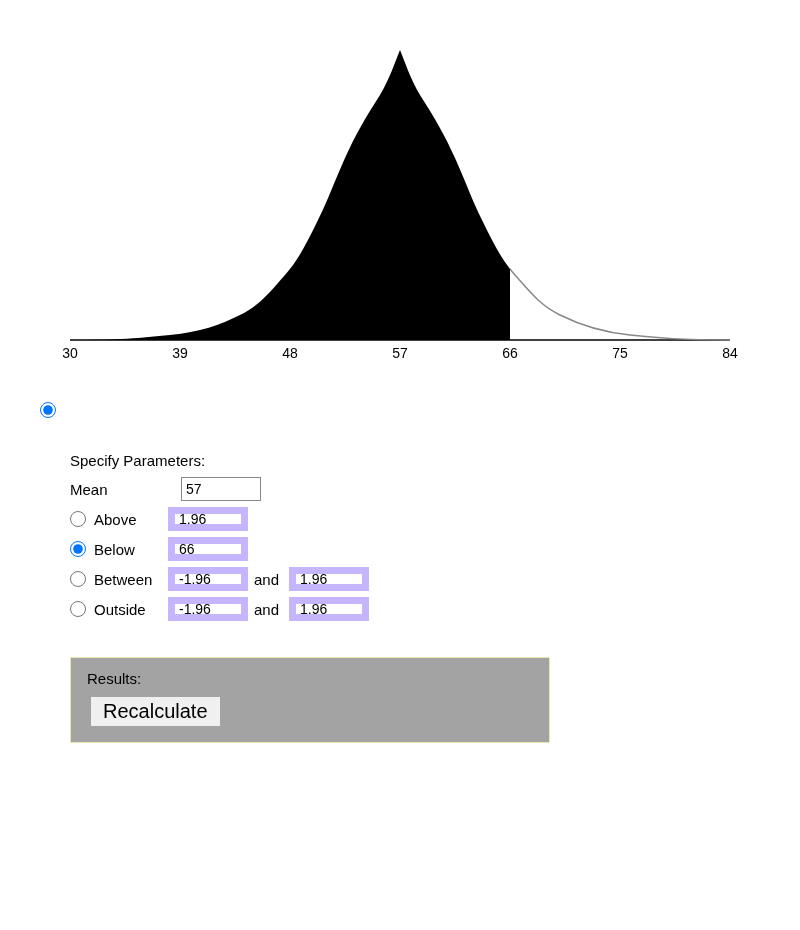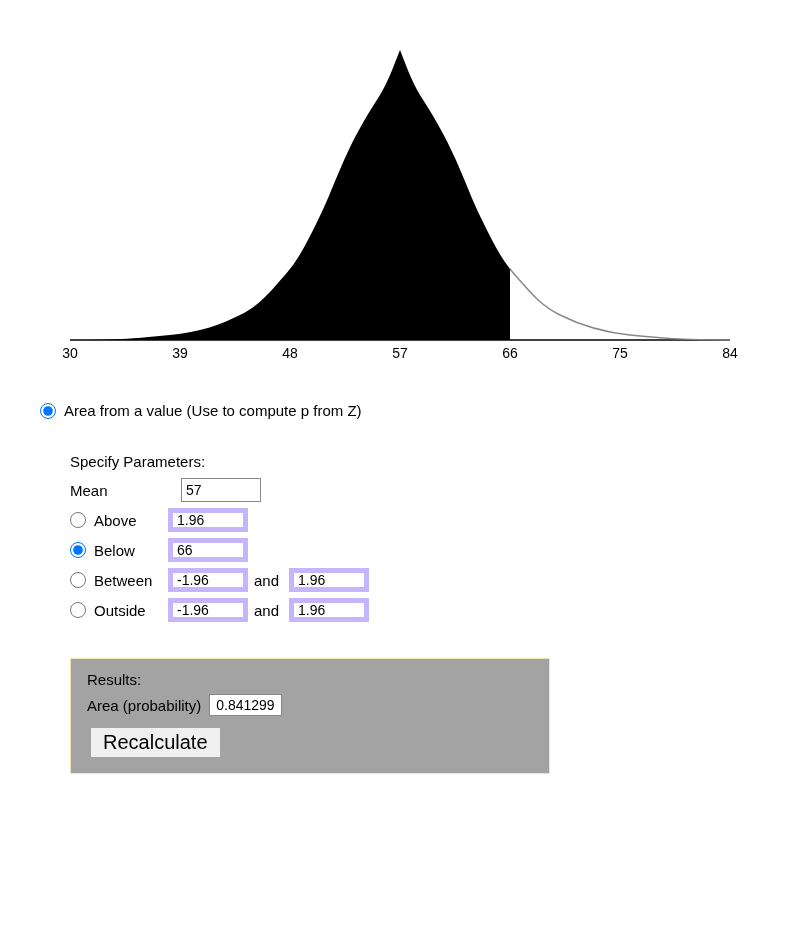--- a/index.html
+++ b/index.html
@@ -74,21 +74,21 @@
     }
     .radio-param input[type="radio"] {
       margin-right: 8px;
       width: 16px;
       height: 16px;
     }
     .radio-param-label {
       width: 70px;
     }
     .radio-param-input {
-      border: 5px solid #c4b5fd;
+      border: 7px solid #c4b5fd;
       padding: 2px 4px;
       font-size: 14px;
       width: 80px;
       height: 24px;
       margin-left: 4px;
     }
     .and-label {
       margin: 0 6px;
       font-size: 15px;
     }
@@ -177,21 +177,20 @@
     <text x="360" y="338" text-anchor="middle" font-size="14">57</text>
     <text x="470" y="338" text-anchor="middle" font-size="14">66</text>
     <text x="580" y="338" text-anchor="middle" font-size="14">75</text>
     <text x="690" y="338" text-anchor="middle" font-size="14">84</text>
   </svg>
 </div>
 
 <div id="radio-section">
   <div class="radio-option">
     <input type="radio" name="mode" checked="" style="">
-    <span>Area from a value (Use to compute p from Z)</span>
   </div>
 </div>
 
 <div id="params-section">
   <div class="params-title">Specify Parameters:</div>
 
   <div class="param-row">
     <span class="param-label">Mean</span>
     <input type="text" class="param-input" value="57" style="">
   </div>
@@ -221,18 +220,14 @@
     <input type="radio" name="calc-type" style="">
     <span class="radio-param-label">Outside</span>
     <input type="text" class="radio-param-input" value="-1.96" style="">
     <span class="and-label">and</span>
     <input type="text" class="radio-param-input" value="1.96" style="">
   </div>
 </div>
 
 <div id="results-section">
   <div class="results-title">Results:</div>
-  <div class="results-row">
-    <span>Area (probability)</span>
-    <span class="results-value">0.841299</span>
-  </div>
   <button class="recalc-button">Recalculate</button>
 </div>
 
 </body></html>

